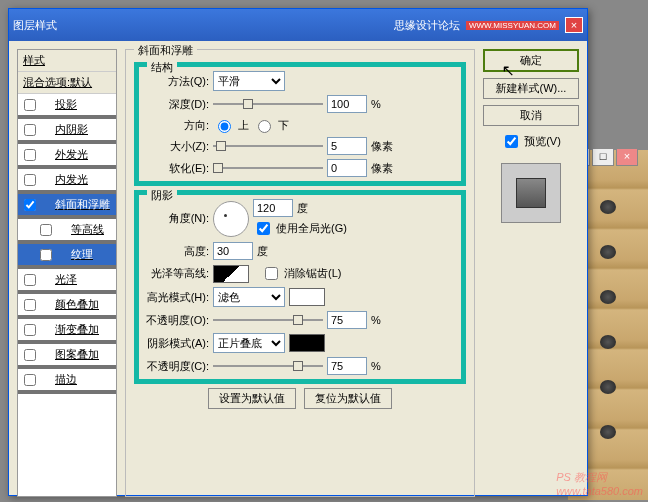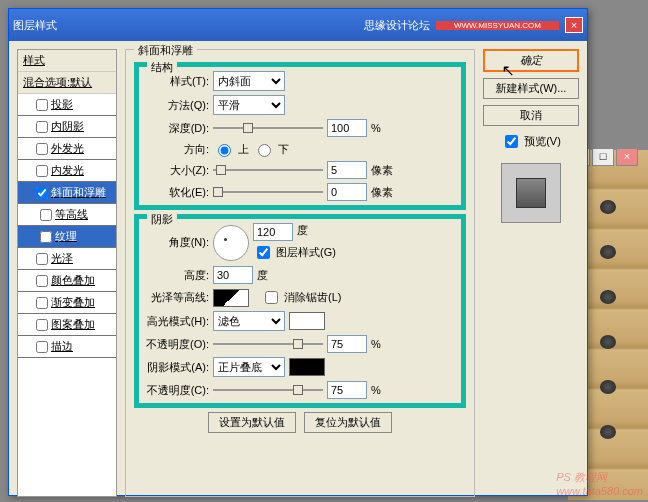--- a/index.html
+++ b/index.html
@@ -8,21 +8,21 @@
 .bg-wood .knob { width: 16px; height: 14px; background: radial-gradient(circle, #555, #222); border-radius: 50%; position: absolute; left: 32px; }
 .window-btns { position: absolute; right: 10px; top: 148px; display: flex; gap: 2px; }
 .window-btns div { width: 22px; height: 18px; background: #eee; border: 1px solid #888; text-align: center; line-height: 14px; }
 .watermark { position: absolute; right: 5px; bottom: 5px; color: rgba(255,80,80,0.5); font-style: italic; font-size: 14px; pointer-events: none; }
 .dialog { position: absolute; left: 8px; top: 8px; width: 580px; height: 488px; background: #ece9d8; border: 1px solid #0054e3; box-shadow: 2px 2px 8px rgba(0,0,0,0.4); }
 .titlebar { height: 32px; background: linear-gradient(#3b77dd, #2b5fc0); color: #fff; display: flex; justify-content: space-between; align-items: center; padding: 0 4px; font-size: 12px; }
 .titlebar .close { width: 18px; height: 16px; background: #e04343; color: #fff; text-align: center; line-height: 14px; border: 1px solid #fff; cursor: pointer; }
 .body { display: flex; padding: 8px; gap: 8px; height: calc(100% - 22px); }
 .left { width: 100px; border: 1px solid #999; background: #fff; text-decoration: underline; }
 .left .hdr { background: #ece9d8; padding: 3px 5px; border-bottom: 1px solid #ccc; }
-.left .item { padding: 3px 5px 3px 18px; border-bottom: 1px solid #737373; display: flex; align-items: center; gap: 3px; cursor: pointer; }
+.left .item { padding: 3px 5px 3px 6px; border-bottom: 4px solid #737373; display: flex; align-items: center; gap: 19px; cursor: pointer; }
 .left .item.selected { background: #316ac5; color: #fff; }
 .left .item.sub { padding-left: 22px; }
 .left input[type=checkbox] { margin: 0; width: 12px; height: 12px; }
 .center { flex: 1; display: flex; flex-direction: column; gap: 6px; }
 .groupbox { border: 1px solid #bbb; padding: 8px 8px 8px 8px; position: relative; }
 .groupbox .legend { position: absolute; top: -7px; left: 8px; background: #ece9d8; padding: 0 4px; }
 .inner-group { border: 5px solid #14b8a6; margin-top: 4px; position: relative; }
 .inner-group .legend { position: absolute; top: -7px; left: 8px; background: #ece9d8; padding: 0 4px; }
 .row { display: flex; align-items: center; margin: 4px 0; gap: 4px; }
 .row .lbl { width: 70px; text-align: right; }
@@ -35,21 +35,21 @@
 .angle-dial { width: 36px; height: 36px; border: 1px solid #999; border-radius: 50%; background: #fff; position: relative; }
 .angle-dial::after { content: ""; position: absolute; width: 3px; height: 3px; background: #333; border-radius: 50%; top: 12px; left: 10px; }
 .swatch { width: 36px; height: 18px; border: 1px solid #666; display: inline-block; }
 .swatch.grad { background: linear-gradient(135deg, #000 0%, #000 50%, #fff 50%, #fff 100%); }
 .swatch.white { background: #fff; }
 .swatch.black { background: #000; }
 .btn-row { display: flex; gap: 8px; justify-content: center; margin-top: 4px; }
 .btn { padding: 2px 10px; border: 1px solid #888; background: #ece9d8; cursor: pointer; min-width: 84px; text-align: center; }
 .right { width: 96px; display: flex; flex-direction: column; gap: 6px; align-items: stretch; }
 .right .btn { width: 100%; }
-.right .btn.default { border: 2px solid #f97316; font-style: italic; }
+.right .btn.default { border: 2px solid #4d7c0f; }
 .preview-box { width: 60px; height: 60px; background: #ccc; border: 1px solid #888; align-self: center; display: flex; align-items: center; justify-content: center; margin-top: 6px; }
 .preview-box .inner { width: 30px; height: 30px; background: linear-gradient(#888, #555); border: 1px solid #333; }
 .chk { display: flex; align-items: center; gap: 3px; }
 .ul { }
 .cursor { position: absolute; top: 52px; right: 72px; font-size: 16px; pointer-events: none; color:#000; }
 </style>
 </head>
 <body>
 
 <div class="bg-wood">
@@ -64,21 +64,21 @@
   <div>_</div>
   <div>□</div>
   <div style="background:#e88;color:#fff">×</div>
 </div>
 
 <div class="dialog">
   <div class="titlebar">
     <span>图层样式</span>
     <span style="display:flex;align-items:center;gap:6px">
       <span>思缘设计论坛</span>
-      <span style="background:#e04343;padding:0 18px;font-size:8px">WWW.MISSYUAN.COM</span>
+      <span style="background:#e04343;padding:0 3px;font-size:8px">WWW.MISSYUAN.COM</span>
       <span class="close">×</span>
     </span>
   </div>
 
   <div class="body">
 
     <div class="left">
       <div class="hdr">样式</div>
       <div class="hdr">混合选项:默认</div>
       <div id="left-items">
@@ -133,24 +133,20 @@
         </div>
     </div>
 
     <div class="center">
       <div class="groupbox" style="flex:1">
         <div class="legend">斜面和浮雕</div>
 
         <div class="inner-group">
           <div class="legend">结构</div>
           <div class="row">
-            <span class="lbl">样式(T):</span>
-            <select><option>内斜面</option></select>
-          </div>
-          <div class="row">
             <span class="lbl">方法(Q):</span>
             <select><option>平滑</option></select>
           </div>
           <div class="row">
             <span class="lbl">深度(D):</span>
             <span class="slider">
                 <span class="thumb" style="left:30px"></span>
               </span>
             <input type="text" value="100" style="">
             <span>%</span>
@@ -183,27 +179,27 @@
             <span>像素</span>
           </div>
         </div>
 
         <div class="inner-group" style="">
           <div class="legend">阴影</div>
           <div class="row">
             <span class="lbl">角度(N):</span>
             <span class="angle-dial"></span>
             <span style="display:flex;flex-direction:column;gap:2px">
-              <span style="display:flex;align-items:flex-start;gap:4px">
+              <span style="display:flex;align-items:center;gap:4px">
                 <input type="text" value="120" style="">
                 <span>度</span>
               </span>
               <span class="chk">
                   <input type="checkbox" checked="" style="">
-                  <span>图层样式(G)</span>
+                  <span>使用全局光(G)</span>
                 </span>
             </span>
           </div>
           <div class="row">
             <span class="lbl">高度:</span>
             <input type="text" value="30" style="">
             <span>度</span>
           </div>
           <div class="row">
             <span class="lbl">光泽等高线:</span>

